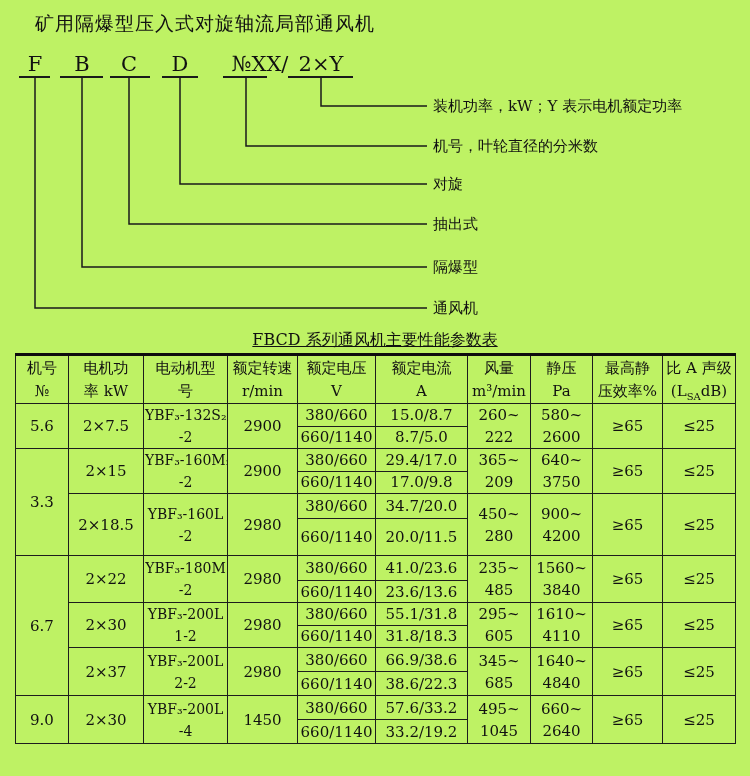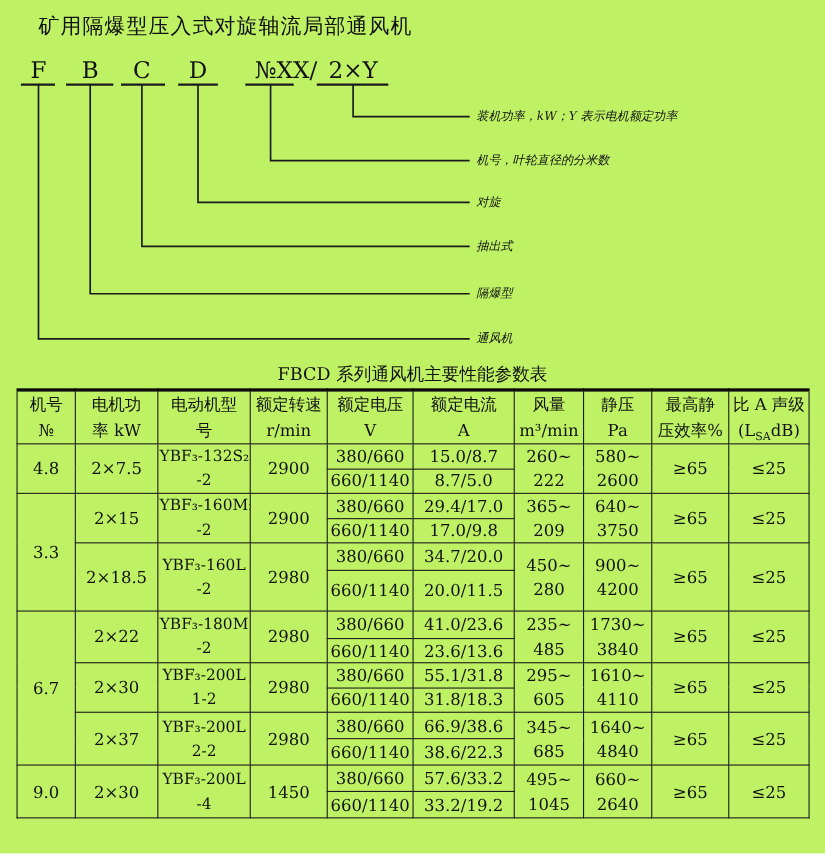--- a/index.html
+++ b/index.html
@@ -5,23 +5,23 @@
   html,body { margin:0; padding:0; background:#ffffff; }
   body { font-family: "DejaVu Serif", "Liberation Serif", serif; color:#111; }
   .page { position:relative; width:750px; height:776px; background:#bef264; overflow:hidden; }
 
   .doc-title { position:absolute; left:35px; top:11px; font-size:19px; letter-spacing:1px; white-space:nowrap; }
 
   .diagram-svg { position:absolute; left:0; top:0; }
 
   .code-seg { position:absolute; top:52px; transform:translateX(-50%); font-size:21px; line-height:24px; white-space:nowrap; }
 
-  .leader-label { position:absolute; left:433px; font-size:11px; line-height:20px; white-space:nowrap;font-style:italic; }
-
-  .tbl-title { position:absolute; left:15px; top:330px; width:720px; text-align:center; font-size:16px; white-space:nowrap; }
+  .leader-label { position:absolute; left:433px; font-size:15px; line-height:20px; white-space:nowrap; }
+
+  .tbl-title { position:absolute; left:15px; top:330px; width:720px; text-align:center; font-size:16px; white-space:nowrap;text-decoration:underline; }
 
   .spec-table { position:absolute; left:15px; top:353px; width:720px;
                 border-collapse:collapse; table-layout:fixed; font-size:15px;
                 border-top:3px solid #0d0d0d; border-bottom:1px solid #0ea5e9; }
   .spec-table td { border:1px solid #1d1d1d; text-align:center; vertical-align:middle;
                    padding:0 1px; overflow:hidden; white-space:nowrap; }
   .hdr { height:49px; }
   .hdr .ln { height:23px; line-height:23px; }
   .ln { height:22px; line-height:22px; }
   sub.hsub { font-size:10px; }
@@ -125,21 +125,21 @@
             <div class="ln">最高静</div>
             <div class="ln">压效率%</div>
           </td>
         <td>
             <div class="ln">比 A 声级</div>
             <div class="ln"><span>(L</span><sub class="hsub">SA</sub><span>dB)</span></div>
           </td>
       </tr>
 
       <tr class="h22">
-        <td rowspan="2">4.8</td>
+        <td rowspan="2">5.6</td>
         <td rowspan="2">2×7.5</td>
         <td rowspan="2" class="c-model">
             <div class="ln">YBF₃-132S₂</div>
             <div class="ln">-2</div>
           </td>
         <td rowspan="2">2900</td>
         <td>380/660</td>
         <td>15.0/8.7</td>
         <td rowspan="2">
             <div class="ln">260~</div>
@@ -216,21 +216,21 @@
             <div class="ln">-2</div>
           </td>
         <td rowspan="2">2980</td>
         <td>380/660</td>
         <td>41.0/23.6</td>
         <td rowspan="2">
             <div class="ln">235~</div>
             <div class="ln">485</div>
           </td>
         <td rowspan="2">
-            <div class="ln">1730~</div>
+            <div class="ln">1560~</div>
             <div class="ln">3840</div>
           </td>
         <td rowspan="2">≥65</td>
         <td rowspan="2">≤25</td>
       </tr>
       <tr class="h22">
         <td>660/1140</td>
         <td>23.6/13.6</td>
       </tr>
 

